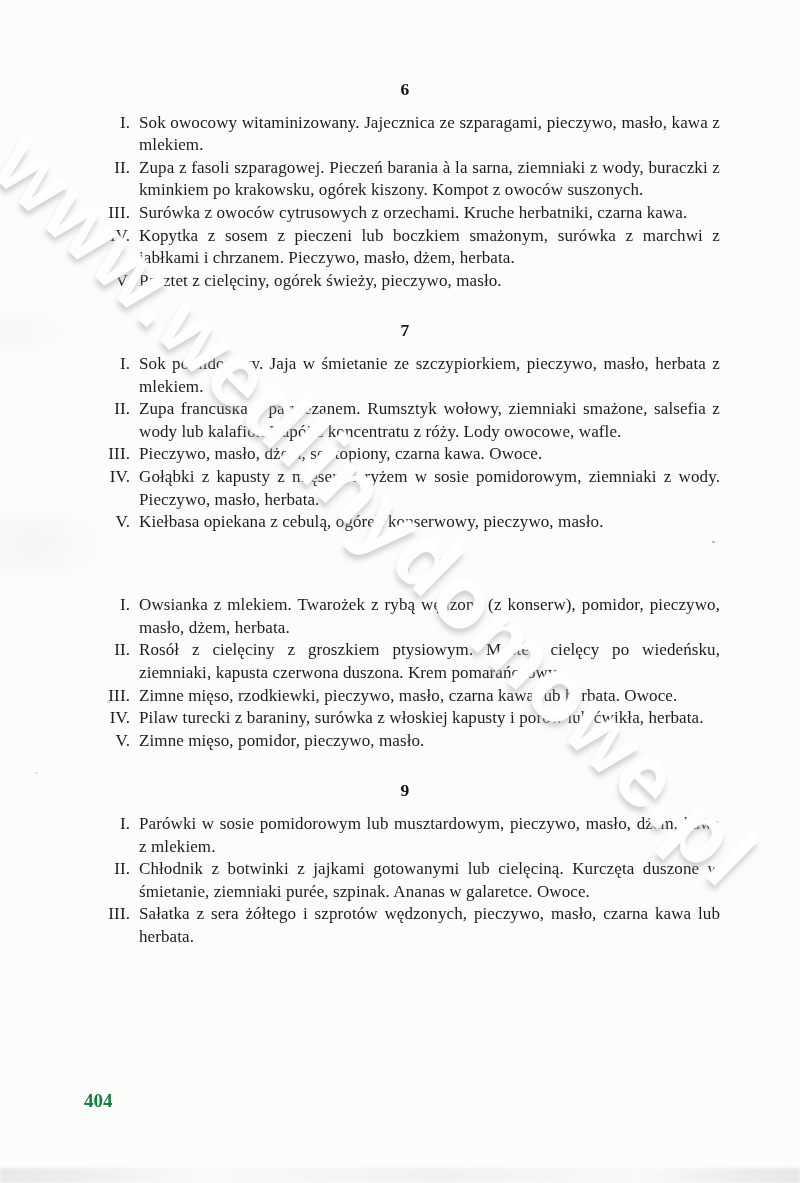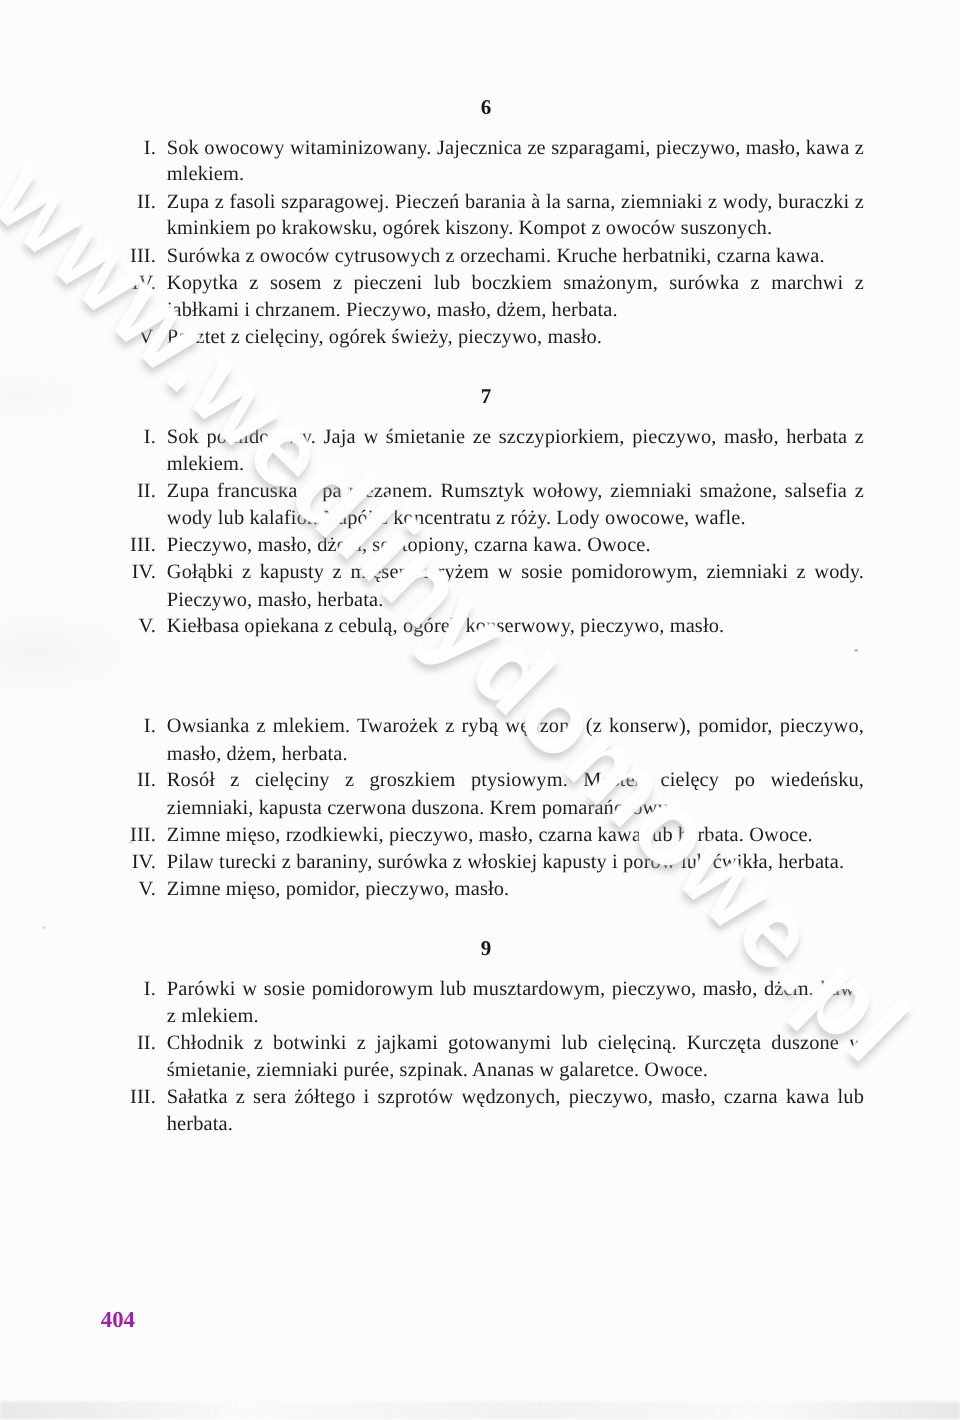--- a/index.html
+++ b/index.html
@@ -52,21 +52,21 @@
     position: absolute; left: 80px; top: 1056px;
     font-family: "Liberation Sans", "DejaVu Sans", sans-serif;
     font-weight: 700; font-size: 84px; letter-spacing: -2px;
     color: rgba(252,252,252,1);
     text-shadow: 2px 4px 4px rgba(185,185,185,0.55),
                  -2px -2px 2px rgba(255,255,255,0.95);
     white-space: nowrap; pointer-events: none; z-index: 3;
   }
   .page-number {
     position: absolute; left: 84px; top: 1090px;
-    font-size: 19px; font-weight: 700; color: #a21caf; z-index: 4;
+    font-size: 19px; font-weight: 700; color: #15803d; z-index: 4;
   }
   .bottom-band {
     position: absolute; left: 0; right: 0; bottom: 0; height: 15px;
     background: linear-gradient(90deg,
       rgba(185,185,185,0.30), rgba(235,235,235,0.12) 25%,
       rgba(205,205,205,0.22) 55%, rgba(230,230,230,0.12) 80%,
       rgba(180,180,180,0.30));
     filter: blur(1.5px); z-index: 2;
   }
   .speck { position: absolute; background: rgba(90,90,90,0.5); border-radius: 50%; z-index: 1; }

